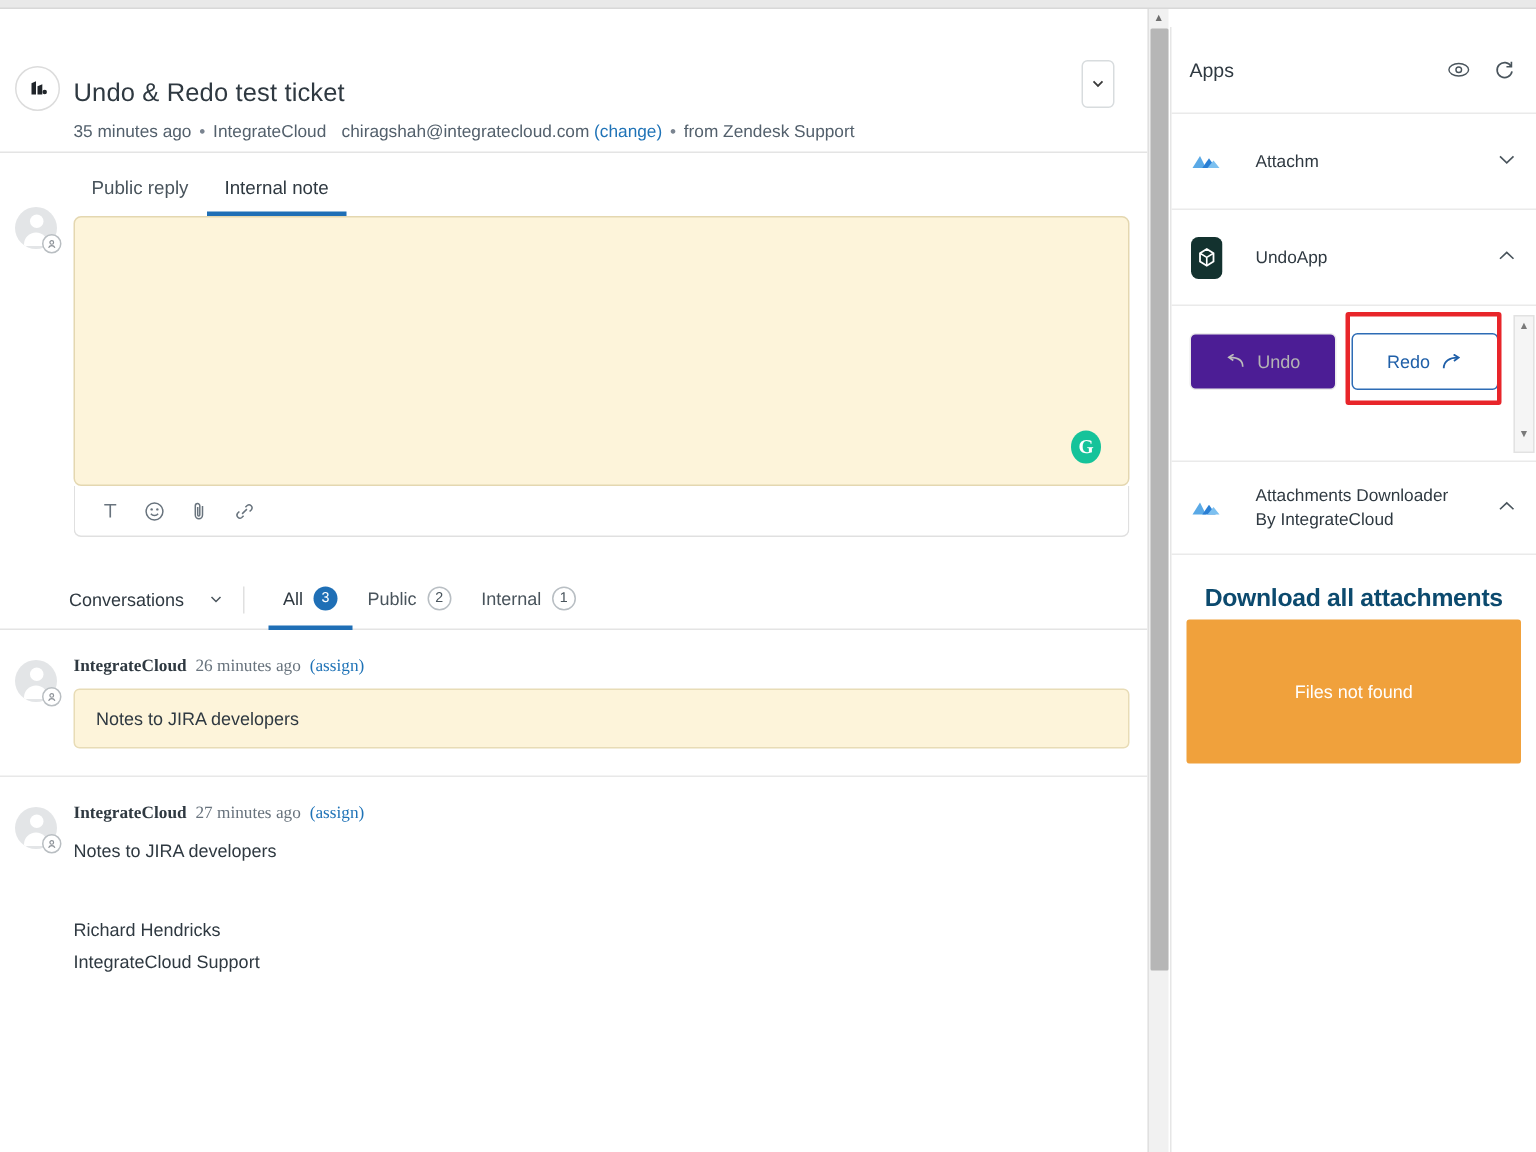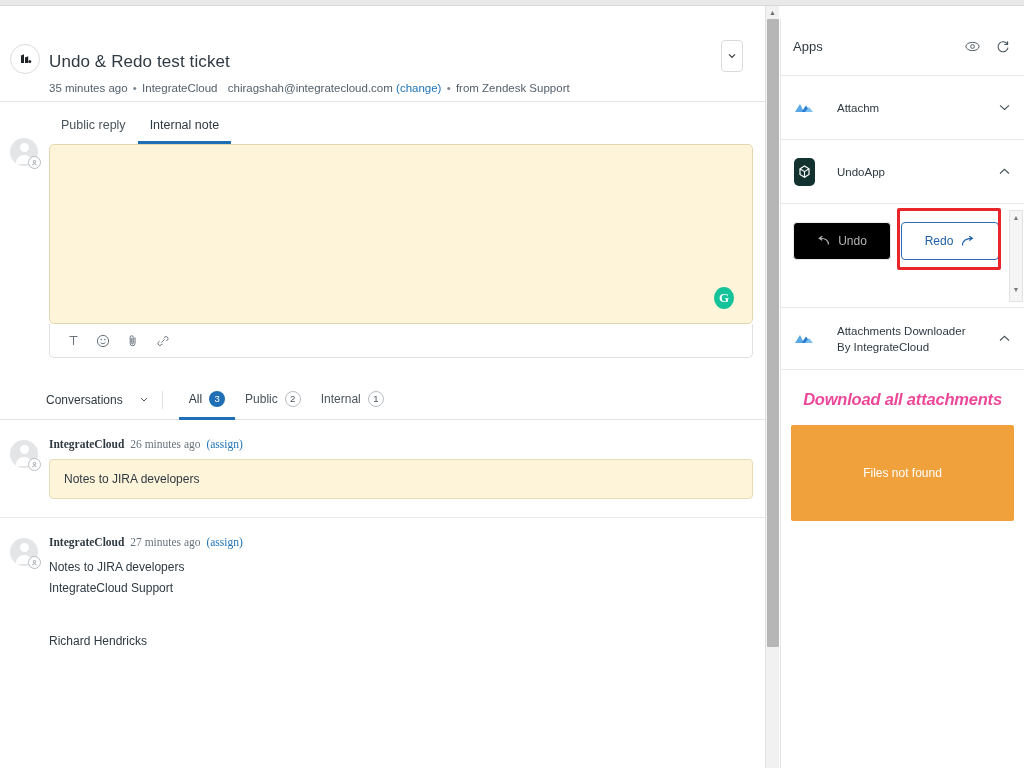--- a/index.html
+++ b/index.html
@@ -171,36 +171,36 @@
 
   .undo-panel {
     position: relative; height: 104px; border-bottom: 1px solid #eaeaea;
     padding: 18px 0 0 0;
   }
   .btn-row { display: flex; gap: 10px; padding-left: 12px; }
   .btn {
     width: 98px; height: 38px; border-radius: 4px; font-size: 12px;
     display: flex; align-items: center; justify-content: center; gap: 8px;
   }
-  .btn-undo { background: #000000; color: #b4b4b4; border: 1px solid #ebebeb; }
+  .btn-undo { background: #4c1d95; color: #b4b4b4; border: 1px solid #ebebeb; }
   .btn-redo { background: #fff; color: #1f5fa8; border: 1.5px solid #2d6cb5; }
   .redo-highlight {
     position: absolute; left: 897px; top: 208px; width: 104px; height: 62px;
     border: 3px solid #e8252a; border-radius: 2px; pointer-events: none; z-index: 20;
   }
   .inner-scroll {
     position: absolute; right: 1px; top: 6px; width: 14px; height: 92px;
     background: #f5f5f5; border: 1px solid #e2e2e2;
   }
   .is-arrow { height: 12px; display: flex; align-items: center; justify-content: center; color: #7a7a7a; font-size: 7px; }
 
   .dl-section { padding: 20px 10px 0 10px; }
   .dl-title {
-    font-size: 16.5px; font-weight: 700; color: #ec4899; text-align: center;
-    margin-bottom: 16px; letter-spacing: -.2px; font-style: italic;
+    font-size: 16.5px; font-weight: 700; color: #0c4a6e; text-align: center;
+    margin-bottom: 4px; letter-spacing: -.2px;
   }
   .dl-panel {
     height: 96px; background: #f0a13c; border-radius: 2px;
     display: flex; align-items: center; justify-content: center;
     color: #ffffff; font-size: 12px;
   }
 </style>
 </head>
 <body>
 
@@ -343,22 +343,22 @@
               <path d="M1.6 7 a2.6 2.6 0 0 1 4.8 0" fill="none" stroke="#8b9096" stroke-width=".9"></path>
             </svg>
         </div>
       </div>
       <div class="comment-head">
         <span class="author">IntegrateCloud</span>
         <span class="time">27 minutes ago</span>
         <a class="assign link" href="#">(assign)</a>
       </div>
       <div class="plain-body">Notes to JIRA developers</div>
+      <div class="plain-body sig">Richard Hendricks</div>
       <div class="plain-body">IntegrateCloud Support</div>
-      <div class="plain-body sig">Richard Hendricks</div>
     </div>
 
   </div>
 
   <div class="main-scroll">
     <div class="ms-arrow">▲</div>
     <div class="ms-thumb"></div>
   </div>
 
   <div class="sidebar">

